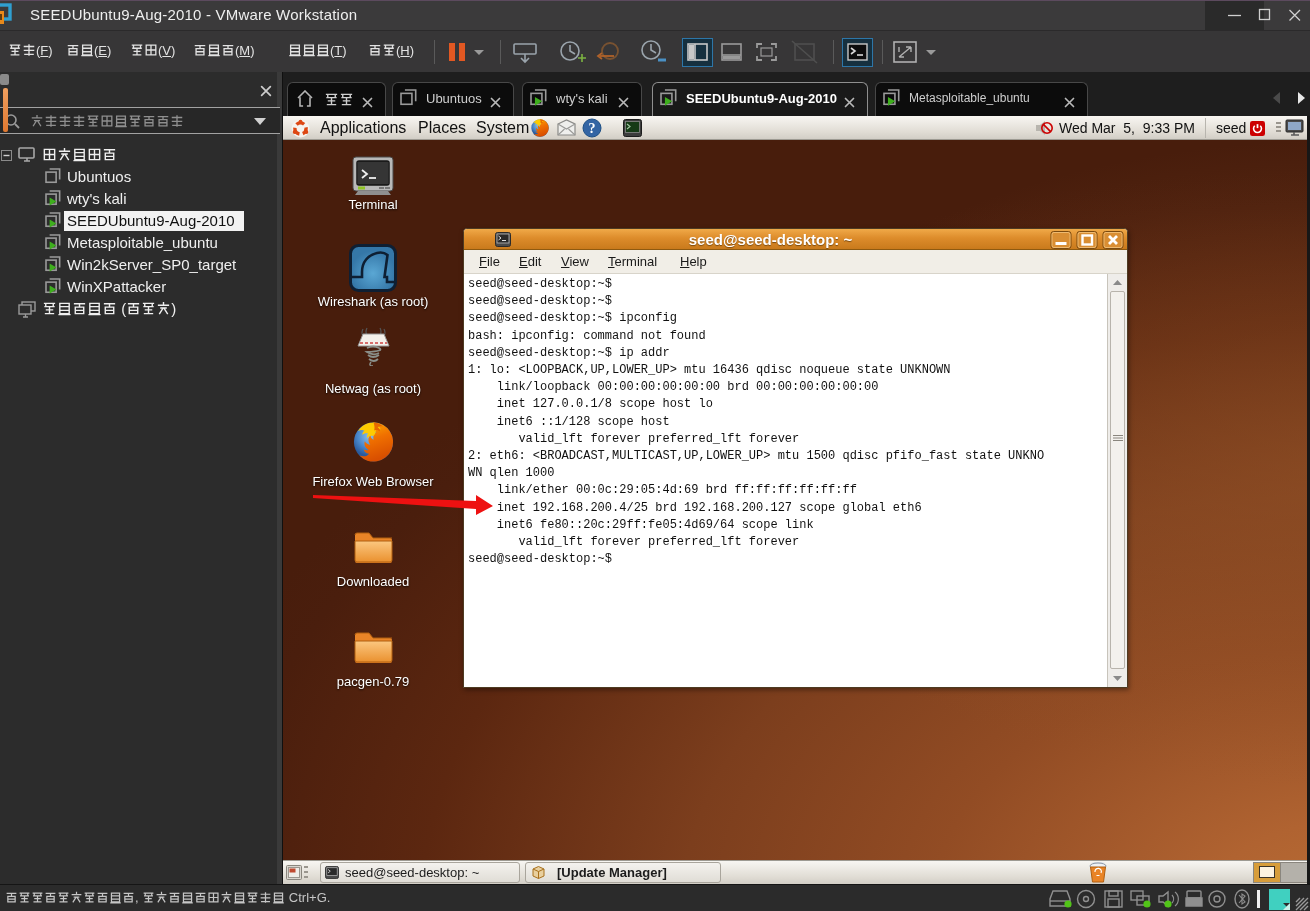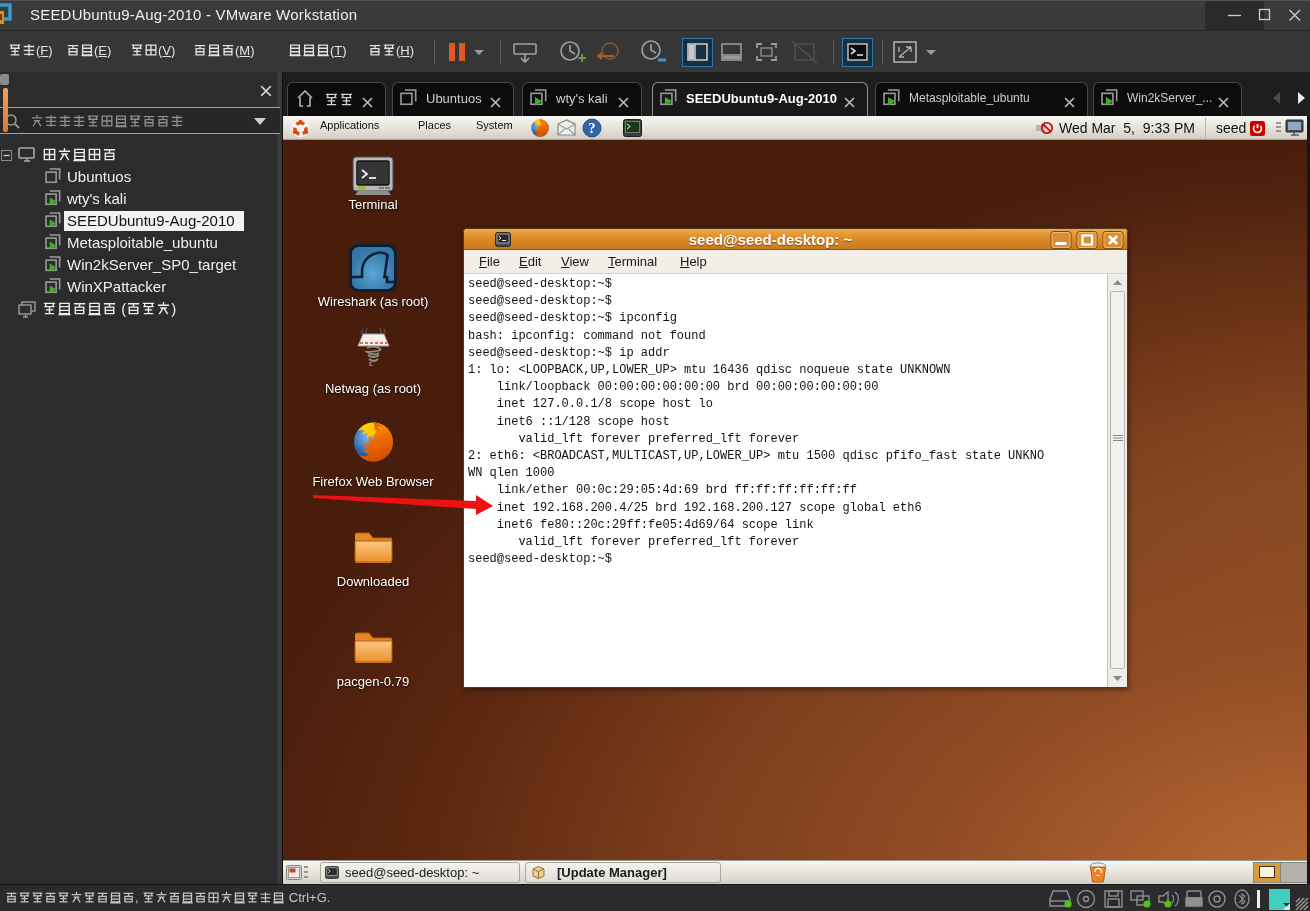--- a/index.html
+++ b/index.html
@@ -21,21 +21,21 @@
 #sidebar{left:0;top:72px;width:283px;height:812px;background:#2c2c2c;border-right:1px solid #101010}
 #sbx{left:260px;top:84px;color:#cccccc;font-size:14px}
 #search{left:0;top:107px;width:280px;height:27px;background:#272727;border-top:1px solid #a2a2a2;border-bottom:1px solid #a2a2a2}
 #searchtxt{left:30px;top:5px;font-size:14px;color:#8f8f8f}
 .trow{position:absolute;height:22px;line-height:22px;color:#efefef;font-size:15px;white-space:nowrap}
 #vm{left:283px;top:116px;width:1024px;height:768px;background:#5e2a13}
 #deskbg{left:0;top:24px;width:1024px;height:720px;
  background:radial-gradient(60% 45% at 103% 45%, rgba(150,85,40,0.55) 0%, rgba(150,85,40,0) 100%),radial-gradient(116% 103% at 104% 107%, #b86c34 0%, #b06331 12%, #924c24 35%, #7c3e1d 56%, #5c2710 78%, #4a1e0d 95%, #481d0c 100%);}
 #toppanel{left:0;top:0;width:1024px;height:24px;background:linear-gradient(#f8f6f2,#e0dcd4 70%,#d2cec6);border-bottom:1px solid #9d9a92}
 #botpanel{left:0;top:744px;width:1024px;height:24px;background:linear-gradient(#f8f6f2,#e0dcd4 70%,#d2cec6);border-top:1px solid #9d9a92}
-.ptext{position:absolute;top:3px;font-size:11px;color:#111}
+.ptext{position:absolute;top:3px;font-size:16px;color:#111}
 .dlabel{position:absolute;transform:translateX(-50%);color:#fff;font-size:13px;text-shadow:0 1px 2px rgba(0,0,0,0.85);white-space:nowrap}
 #term{left:180px;top:112px;width:665px;height:460px;background:#fff;border:1px solid #4e3b22;border-radius:4px 4px 0 0;box-shadow:1px 2px 5px rgba(0,0,0,0.4)}
 #ttitle{left:0;top:0;width:663px;height:21px;border-radius:3px 3px 0 0;background:linear-gradient(#f0a948,#dd8c2b 45%,#c97a1c);border-bottom:1px solid #8f5a10}
 #ttitletxt{left:-25px;top:2px;width:663px;text-align:center;font-weight:bold;font-size:15px;color:#fff;text-shadow:0 1px 1px #7a4a10}
 #tmenu{left:0;top:21px;width:663px;height:24px;background:#f1eee7;border-bottom:1px solid #d8d4ca}
 .tmi{position:absolute;top:25px;font-size:13px;color:#1a1a1a}
 #tbody{left:0;top:45px;width:643px;height:413px;background:#fff;overflow:hidden}
 #tscroll{left:643px;top:45px;width:20px;height:413px;background:#efedea;border-left:1px solid #c8c4bb}
 pre{margin:0;font-family:"Liberation Mono",monospace;font-size:12px;line-height:17.2px;color:#111;padding:2px 0 0 4px}
 .taskbtn{position:absolute;top:746px;height:21px;background:linear-gradient(#f4f2ee,#e0ddd6);border:1px solid #a9a59c;border-radius:3px;font-size:13px;color:#1c1c1c;line-height:19px}
@@ -234,33 +234,20 @@
 <div class="tab" style="left:875px;width:213px">
       <svg class="abs" style="left:7px;top:6px" width="21" height="21" viewBox="0 0 21 21">
         <g transform="translate(1,1)">
           <path d="M3.92 0H14.7 V11.2" fill="none" stroke="#9a9a9a" stroke-width="1.6"></path>
           <rect x="0" y="3.36" width="10.92" height="10.92" fill="none" stroke="#9a9a9a" stroke-width="1.6"></rect>
           <path d="M3.92 7L3.92 15.68L11.2 11.34Z" fill="#3faf1e"></path>
         </g>
       </svg>
       <div class="lbl" style="left:33px;font-size:12px;">Metasploitable_ubuntu</div>
       <div class="tx" style="left:188px;top:11px"><svg width="11" height="11" viewBox="0 0 11 11">
-          <path d="M1.5 1.5L9.5 9.5M9.5 1.5L1.5 9.5" stroke="#b9b9b9" stroke-width="1.7" stroke-linecap="round"></path>
-        </svg></div>
-    </div>
-<div class="tab" style="left:1093px;width:149px">
-      <svg class="abs" style="left:7px;top:6px" width="21" height="21" viewBox="0 0 21 21">
-        <g transform="translate(1,1)">
-          <path d="M3.92 0H14.7 V11.2" fill="none" stroke="#9a9a9a" stroke-width="1.6"></path>
-          <rect x="0" y="3.36" width="10.92" height="10.92" fill="none" stroke="#9a9a9a" stroke-width="1.6"></rect>
-          <path d="M3.92 7L3.92 15.68L11.2 11.34Z" fill="#3faf1e"></path>
-        </g>
-      </svg>
-      <div class="lbl" style="left:33px;font-size:12px;">Win2kServer_...</div>
-      <div class="tx" style="left:124px;top:11px"><svg width="11" height="11" viewBox="0 0 11 11">
           <path d="M1.5 1.5L9.5 9.5M9.5 1.5L1.5 9.5" stroke="#b9b9b9" stroke-width="1.7" stroke-linecap="round"></path>
         </svg></div>
     </div>
 <svg class="abs" style="left:1268px;top:88px" width="42" height="20" viewBox="0 0 42 20">
       <path d="M12 4l-7 6 7 6z" fill="#4a4a4a"></path>
       <path d="M30 4l7 6-7 6z" fill="#e8e8e8"></path>
     </svg>
 <div class="abs" style="left:277px;top:72px;width:5px;height:812px;background:#3a3a3a"></div>
 <div class="abs" id="sbx"><svg width="12" height="12" viewBox="0 0 11 11">
         <path d="M1.5 1.5L9.5 9.5M9.5 1.5L1.5 9.5" stroke="#cccccc" stroke-width="1.6" stroke-linecap="round"></path>

